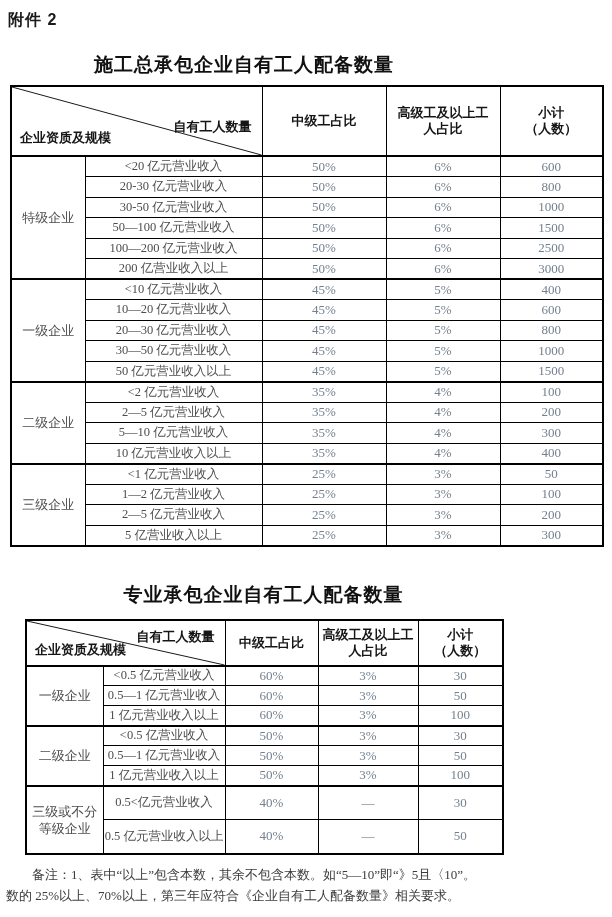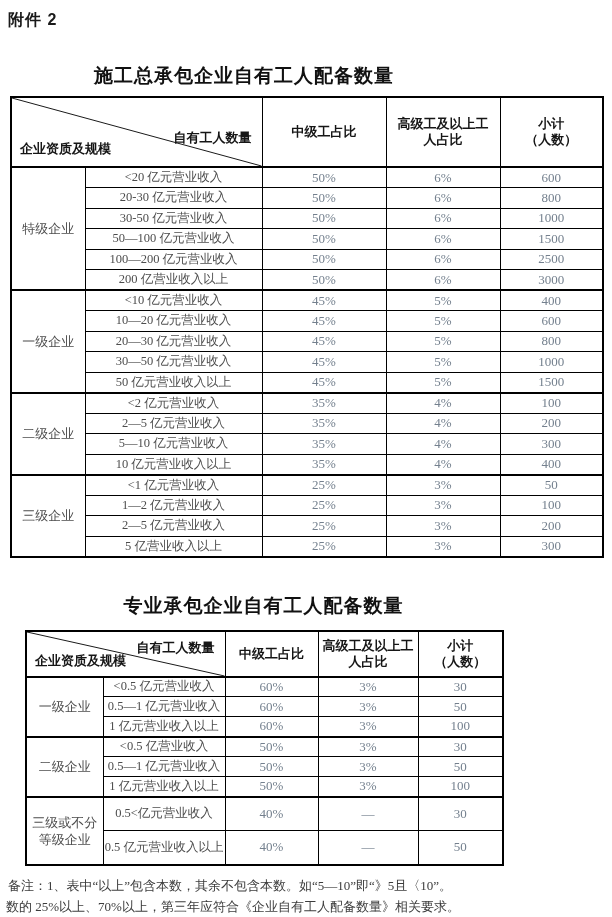--- a/index.html
+++ b/index.html
@@ -10,21 +10,21 @@
   }
   .attachment{
     margin:10px 0 0 8px;
     font-family:"Liberation Sans", sans-serif;
     font-weight:bold;font-size:16px;color:#1a1a1a;letter-spacing:1px;
   }
   .doc-title{
     font-family:"Liberation Sans", sans-serif;
     font-weight:bold;font-size:19px;color:#111;text-align:center;letter-spacing:1px;
   }
-  .title1{width:488px;margin-top:32px;}
+  .title1{width:488px;margin-top:21px;}
   .title2{width:477px;margin-left:25px;margin-top:35px;}
 
   table{border-collapse:collapse;table-layout:fixed;border:2px solid #000;}
   #table1{margin:7px 0 0 10px;width:592px;}
   #table2{margin:11px 0 0 25px;width:477px;}
   td{border:1px solid #000;text-align:center;vertical-align:middle;padding:0;overflow:hidden;white-space:nowrap;}
   #table1 thead tr{height:70px;}
   #table2 thead tr{height:46px;}
   #table1 tbody tr{height:20.5px;}
   #table2 tbody tr{height:20px;}
@@ -42,21 +42,21 @@
   #table1 .diag-bottom{bottom:8px;}
   #table2 .diag-top{top:7px;}
   #table2 .diag-bottom{bottom:6px;}
 
   .group-cell{font-size:13px;color:#4d4d4d;white-space:normal;line-height:17px;padding:16px 4px;}
   .income-cell{font-size:12.5px;color:#4d4d4d;letter-spacing:0;font-family:Liberation Serif, serif;}
   .num-cell{font-size:13px;color:#74808e;}
 
   .notes{margin-top:9px;font-size:13px;line-height:21.5px;color:#3c3c3c;}
   .note-line{white-space:nowrap;}
-  .note-first{padding-left:8px;}
+  .note-first{padding-left:32px;}
   .note-cont{padding-left:46px;}
   .note-flush{padding-left:6px;}
 </style>
 </head>
 <body>
 
 <div class="attachment">附件 2</div>
 
 <div class="doc-title title1">施工总承包企业自有工人配备数量</div>
 

